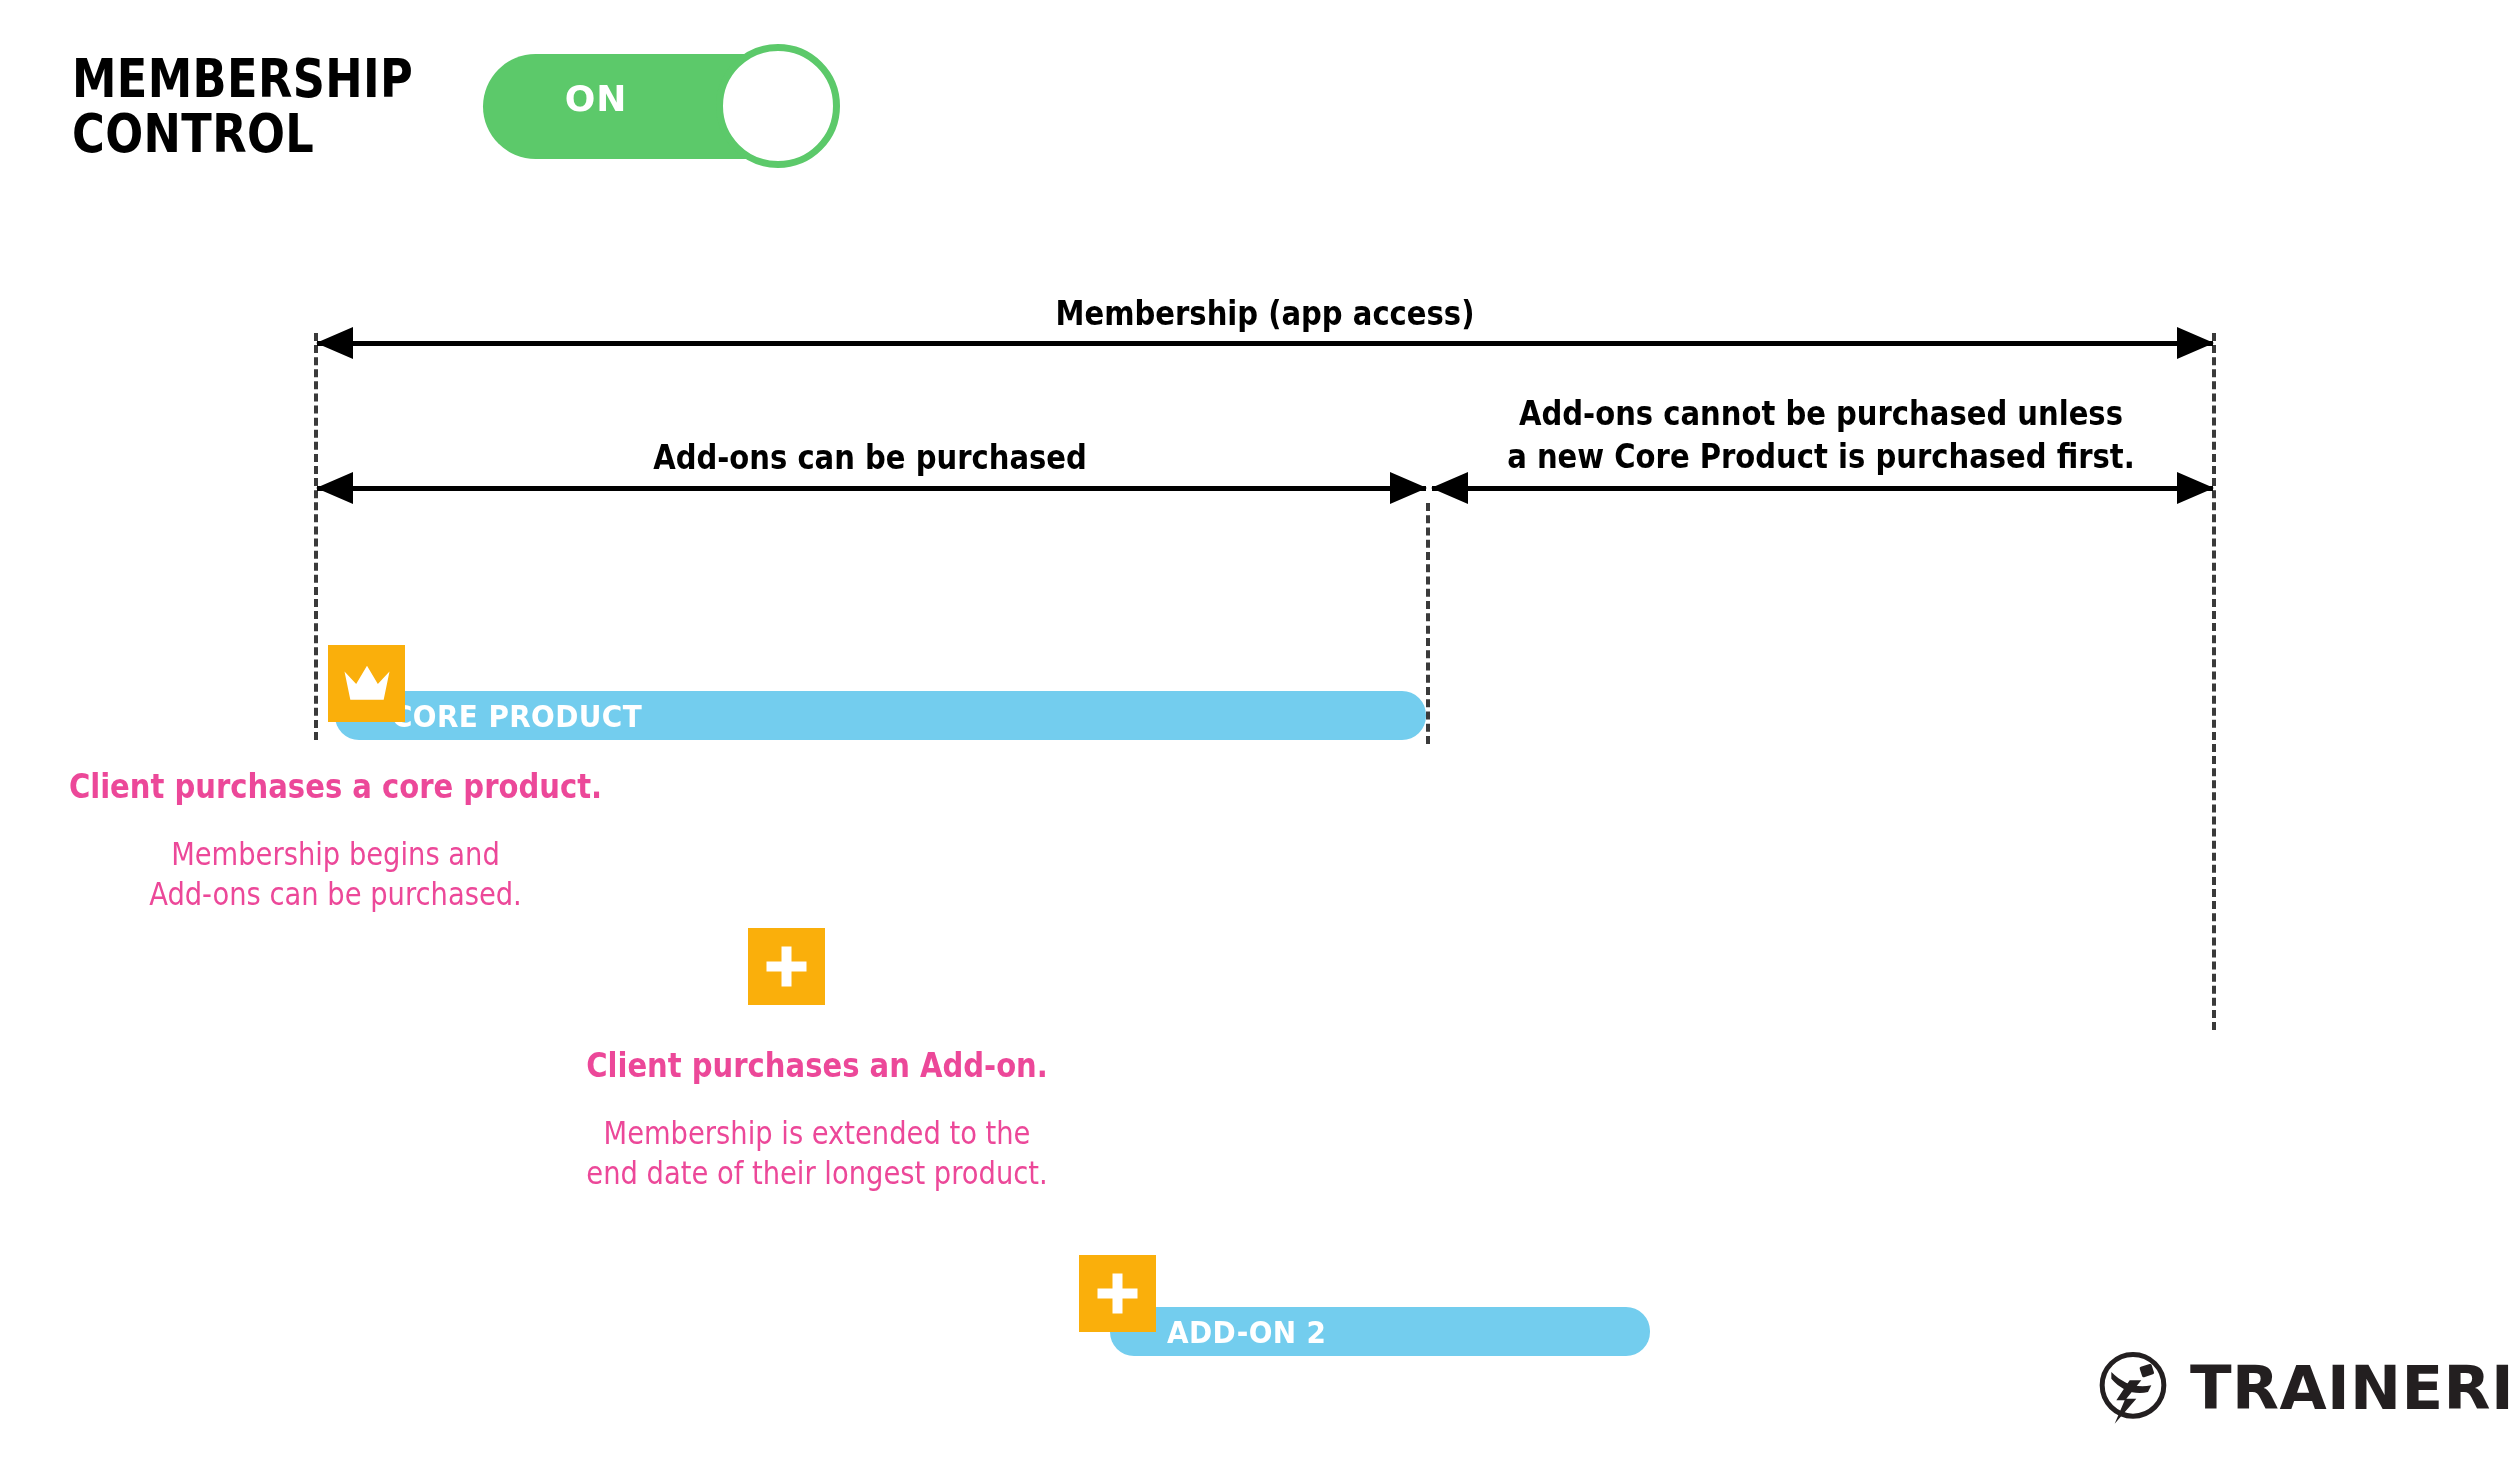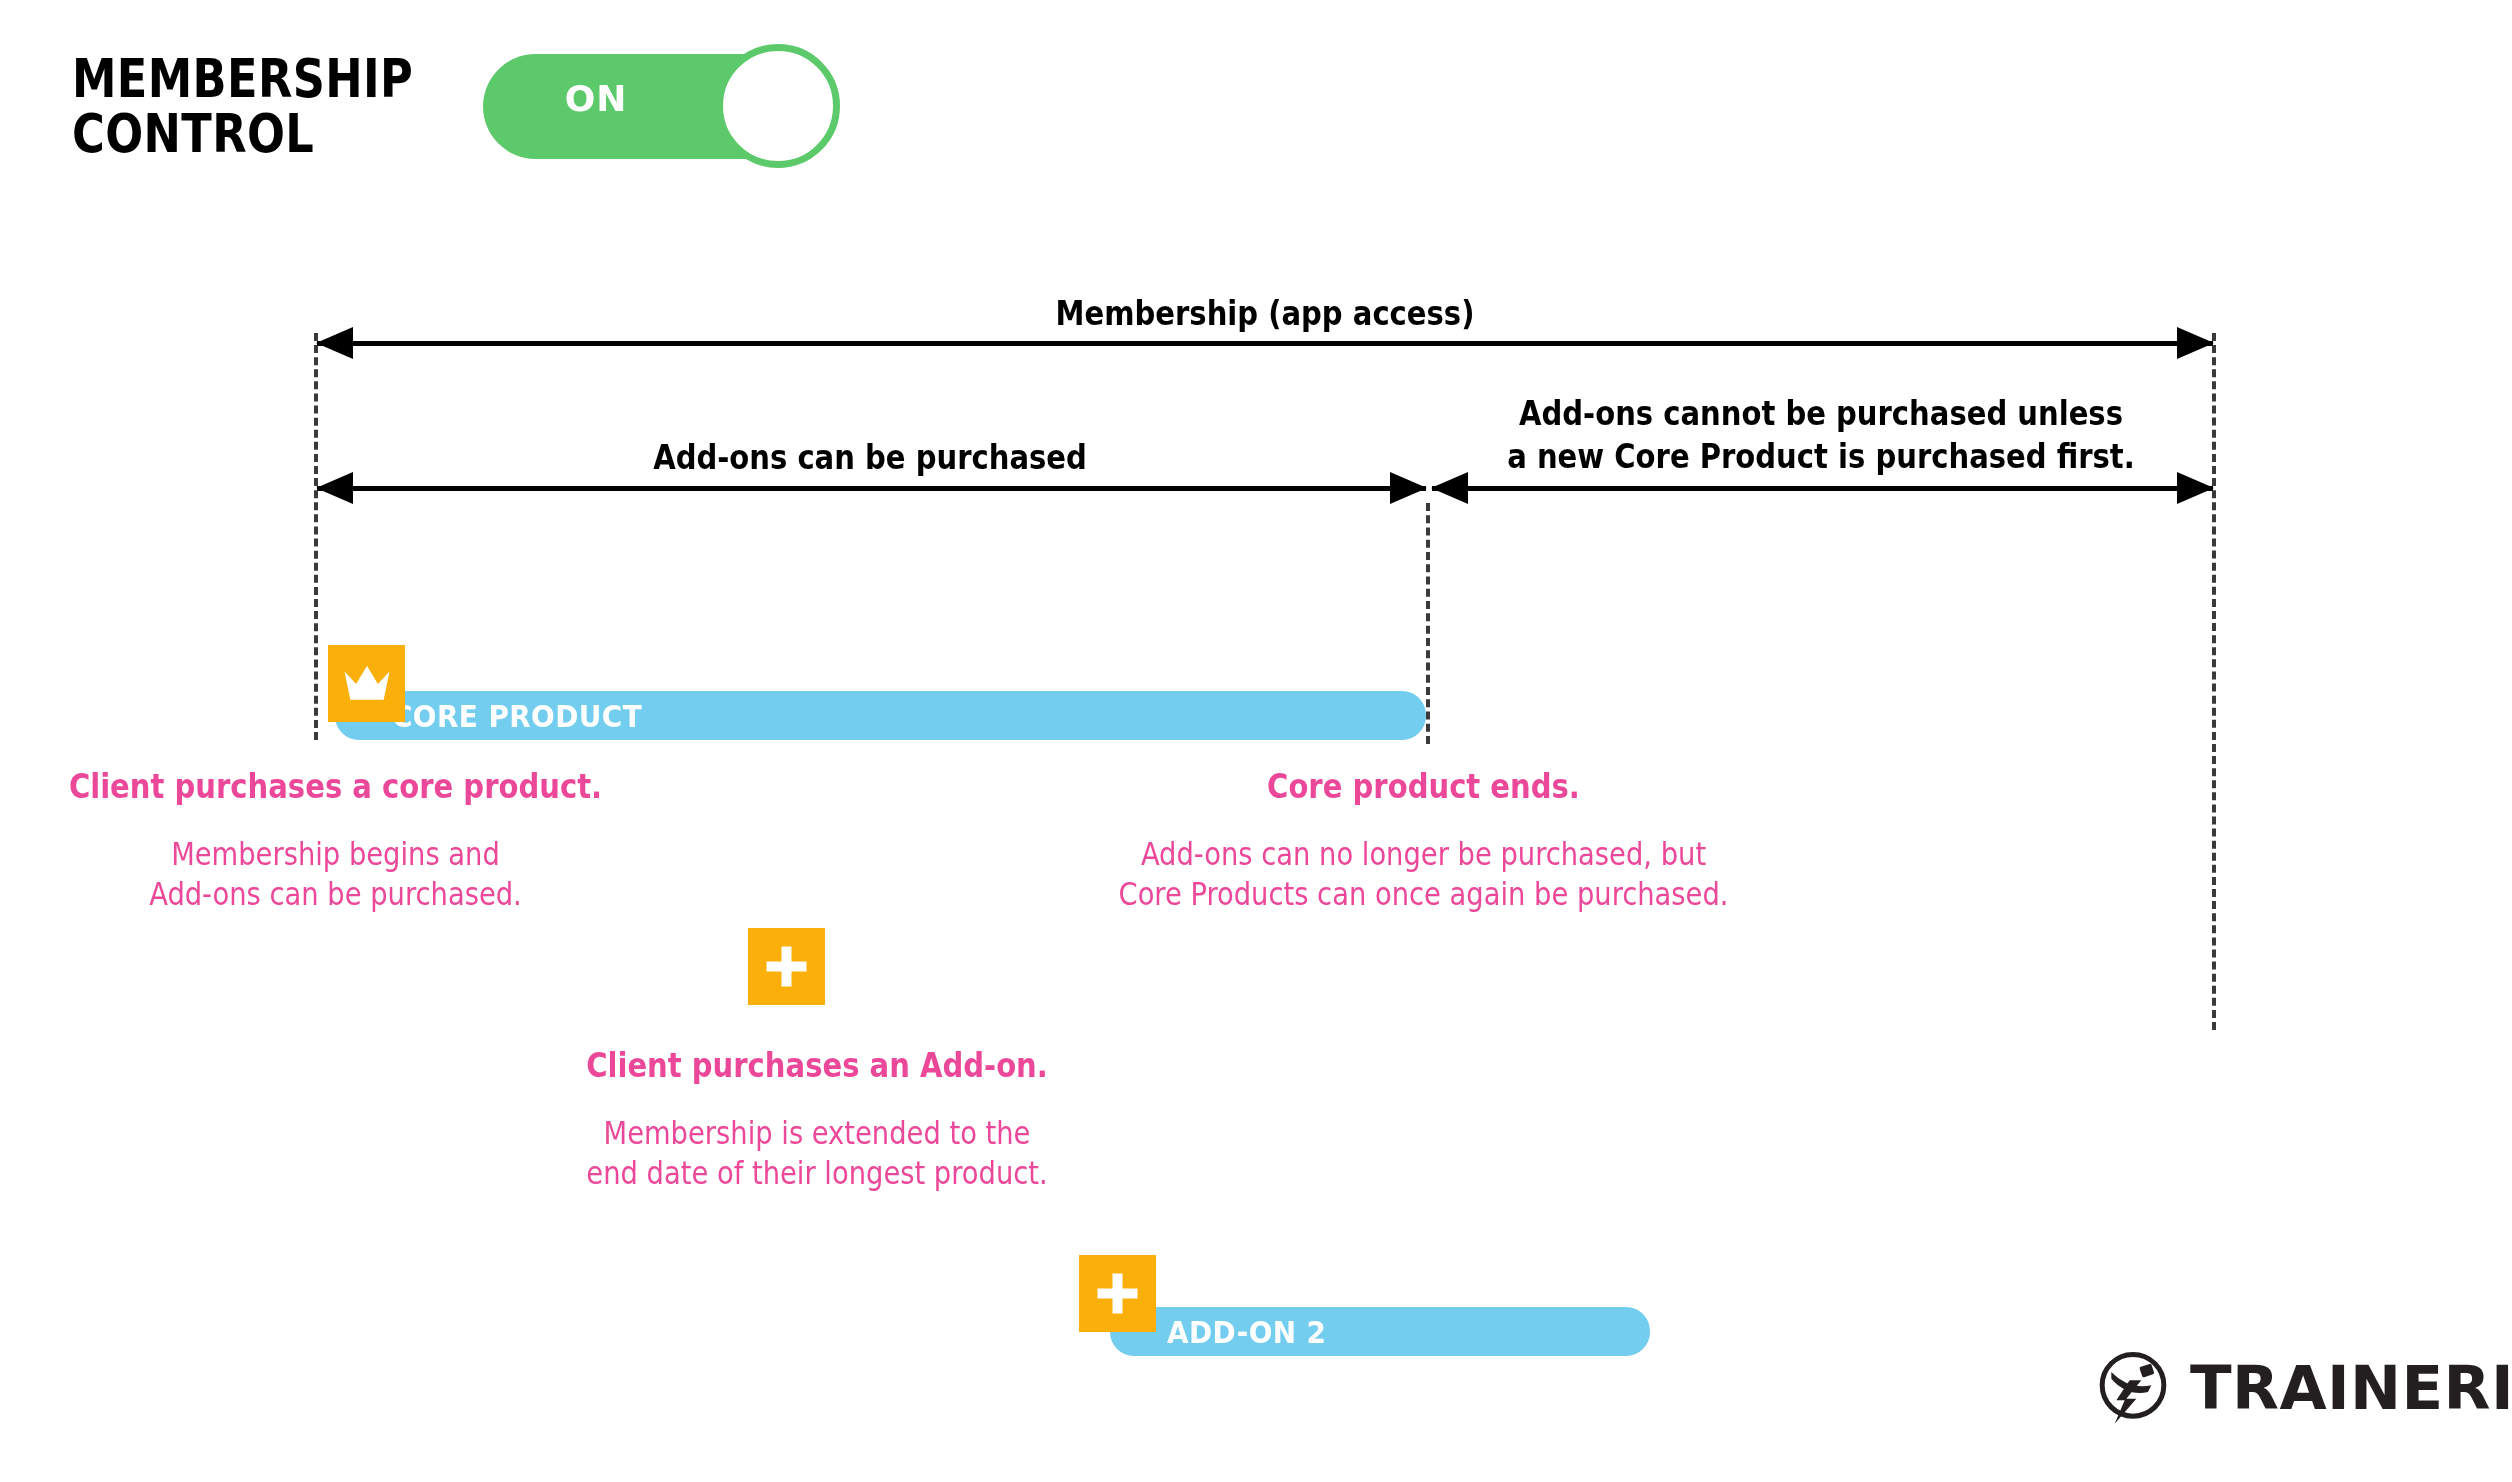--- a/index.html
+++ b/index.html
@@ -245,25 +245,20 @@
       </svg>
     </span>
   </div>
 
   <div class="caption" style="left:17px; top:766px; width:637px;">
     <div class="caption-title">Client purchases a core product.</div>
     <div class="caption-body">Membership begins and
 Add-ons can be purchased.</div>
   </div>
 
-  <div class="caption" style="left:1030px; top:766px; width:787px;">
-    <div class="caption-title">Core product ends.</div>
-    <div class="caption-body">Add-ons can no longer be purchased, but
-Core Products can once again be purchased.</div>
-  </div>
 
   <div class="badge" style="left:748px; top:928px;">
     <span>
       <svg width="45" height="45" viewBox="0 0 54 54" aria-hidden="true">
         <path d="M21 3 H33 V21 H51 V33 H33 V51 H21 V33 H3 V21 H21 Z" fill="#ffffff"></path>
       </svg>
     </span>
   </div>
 
   <div class="caption" style="left:482px; top:1045px; width:670px;">

